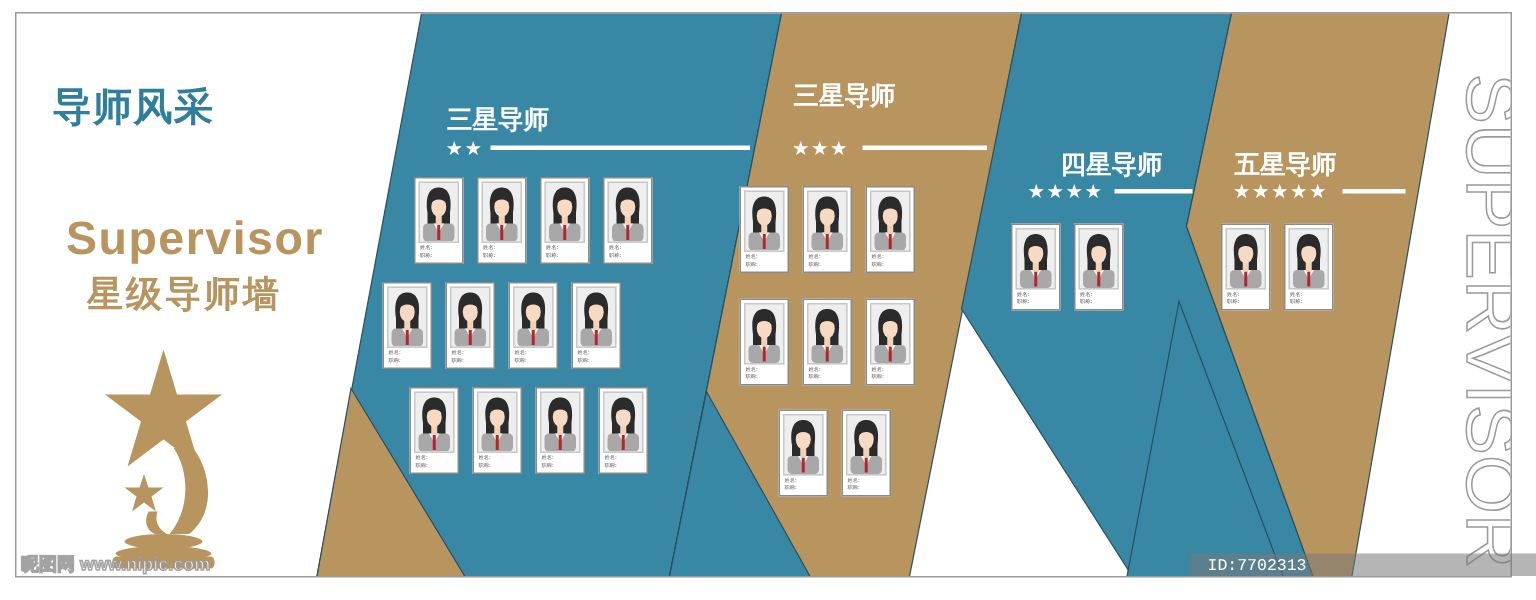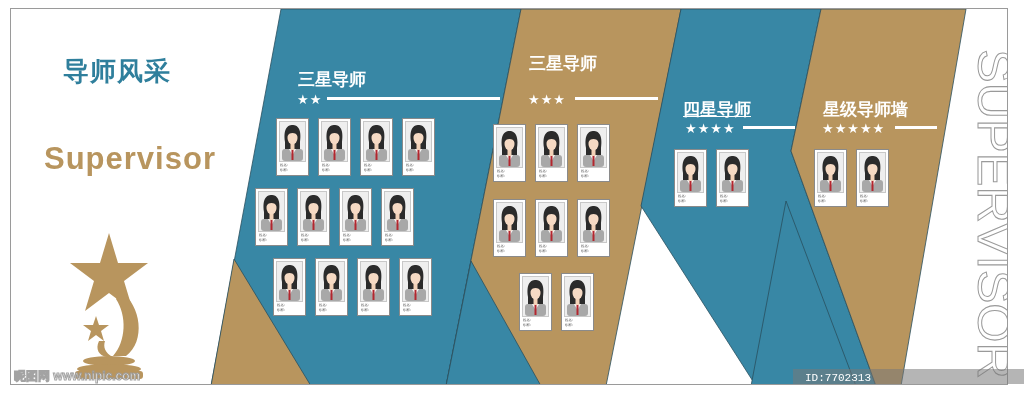--- a/index.html
+++ b/index.html
@@ -45,36 +45,37 @@
       <polygon points="108,232 117,262 147,262 123,280 132,310 108,292 84,310 93,280 69,262 99,262"></polygon>
       <path d="M120,290 C140,305 145,340 125,355 L112,355 C125,340 126,315 115,298 Z"></path>
       <polygon points="95,315 98,324 108,324 100,330 103,340 95,334 87,340 90,330 82,324 92,324"></polygon>
       <path d="M98,340 C94,348 98,355 106,356 L112,356 C104,352 102,346 104,340 Z"></path>
       <ellipse cx="108" cy="360" rx="26" ry="5"></ellipse>
       <ellipse cx="108" cy="368" rx="32" ry="5"></ellipse>
       <rect x="74" y="370" width="68" height="8" rx="3"></rect>
     </g>
   </svg>
 
-  <div class="abs title-cn" style="left:52px;top:45px;">导师风采</div>
+  <div class="abs title-cn" style="left:24px;top:45px;">导师风采</div>
   <div class="abs sup-en" style="left:33px;top:132px;">Supervisor</div>
+  <div class="abs sup-cn" style="left:47px;top:171px;">星级导师墙</div>
 
   <div class="abs sec-title" style="left:287px;top:59px;">三星导师</div>
   <div class="abs stars" style="left:286px;top:84px;">★★</div>
   <div class="abs rule" style="left:316px;top:88px;width:173px;"></div>
 
   <div class="abs sec-title" style="left:518px;top:43px;">三星导师</div>
   <div class="abs stars" style="left:517px;top:84px;">★★★</div>
   <div class="abs rule" style="left:564px;top:88px;width:83px;"></div>
 
-  <div class="abs sec-title" style="left:672px;top:89px;text-decoration:underline;">四星导师</div>
+  <div class="abs sec-title" style="left:696px;top:89px;">四星导师</div>
   <div class="abs stars" style="left:674px;top:113px;">★★★★</div>
   <div class="abs rule" style="left:732px;top:117px;width:52px;"></div>
 
-  <div class="abs sec-title" style="left:812px;top:89px;">星级导师墙</div>
+  <div class="abs sec-title" style="left:812px;top:89px;">五星导师</div>
   <div class="abs stars" style="left:811px;top:113px;">★★★★★</div>
   <div class="abs rule" style="left:884px;top:117px;width:42px;"></div>
 
   <div id="cards">
       <div class="card" style="left: 265px; top: 109px;">
         <div class="photo"><svg width="25" height="39" viewBox="0 0 25 39">
             <path d="M5,20 C3,6 8,3 12.5,3 C17,3 22,6 20,20 L20,28 L5,28 Z" fill="#2b2b2b"></path>
             <rect x="2" y="27" width="21" height="12" rx="3" fill="#a8a8a8"></rect>
             <polygon points="9,27 16,27 12.5,33" fill="#f5f5f5"></polygon>
             <rect x="11.5" y="28" width="2" height="10" fill="#b3262e"></rect>

